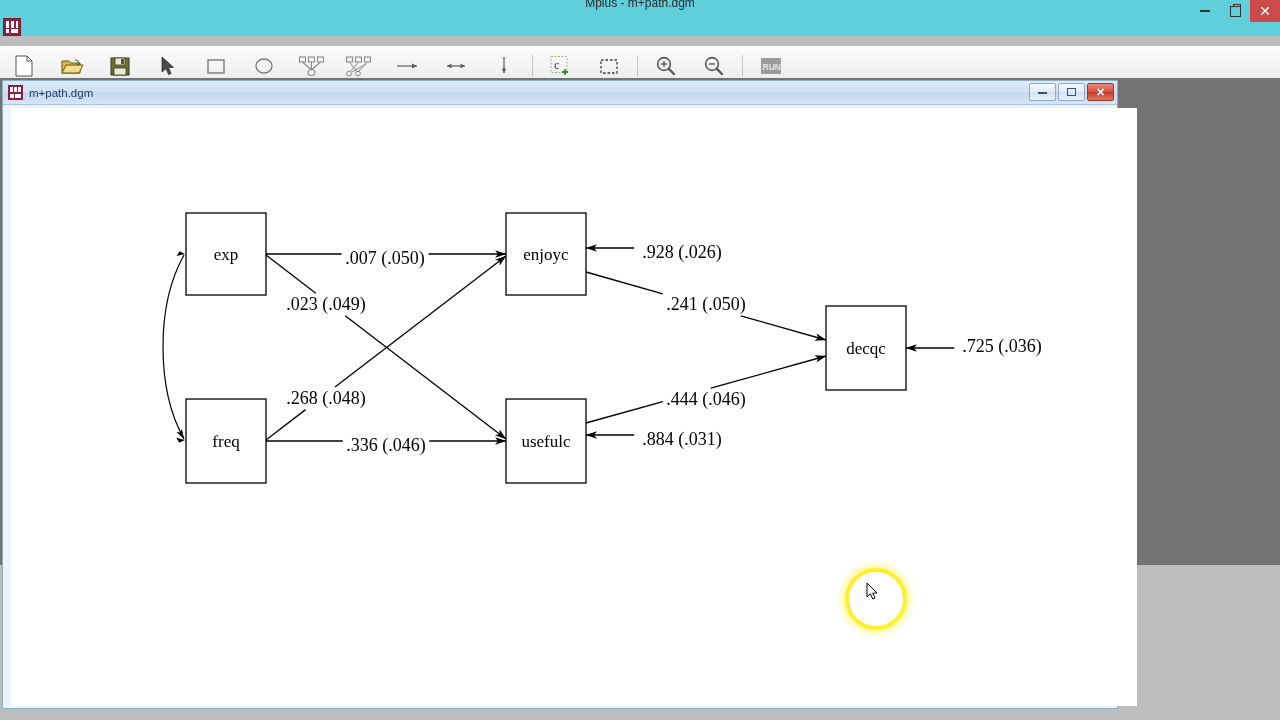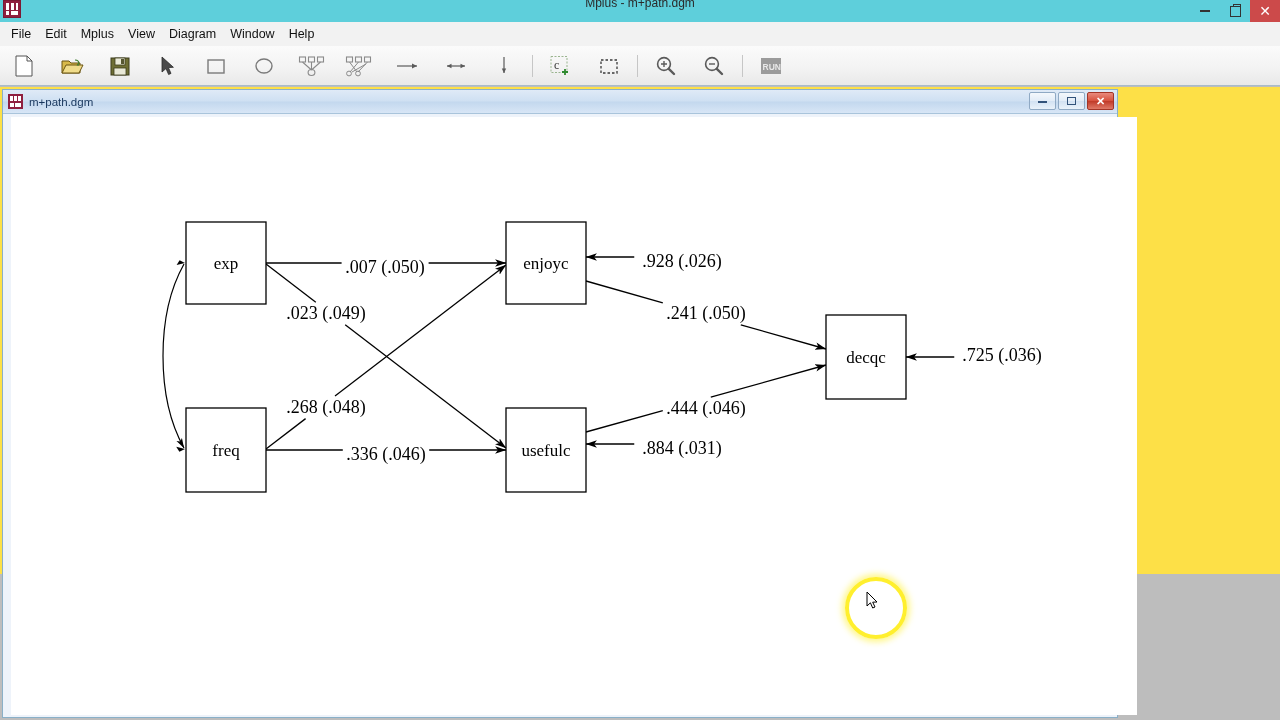--- a/index.html
+++ b/index.html
@@ -14,21 +14,21 @@
     position: relative;
     width: 1280px; height: 720px;
     background: #bdbdbd;
   }
 
   
   .titlebar {
     position: absolute; left: 0; top: 0;
     width: 1280px; height: 36px;
     background: #5ecfdb;
-    display: flex; align-items: flex-start;
+    display: flex; align-items: flex-end;
   }
   .titlebar-icon {
     width: 18px; height: 18px;
     margin-left: 3px;
     background: #8f1f3f;
     border: 1px solid #7a1a35;
     position: relative;
     box-sizing: border-box;
   }
   .titlebar-icon::before {
@@ -99,23 +99,23 @@
   .tb-btn {
     width: 38px; height: 34px;
     margin: 0 5px;
     display: flex; align-items: center; justify-content: center;
     position: relative;
   }
   .tb-sep { width: 1px; height: 22px; background: #c6c6c6; margin: 0 4px; }
 
   
   .mdi {
-    position: absolute; left: 0; top: 87px;
+    position: absolute; left: 0; top: 78px;
     width: 1280px; height: 487px;
-    background: #fde047;
+    background: #737373;
   }
   .child-window {
     position: absolute; left: 2px; top: 2px;
     width: 1116px; height: 629px;
     background: #eef3fa;
     border: 1px solid #8ab0c8;
     box-sizing: border-box;
   }
   .child-titlebar {
     position: relative;
@@ -221,29 +221,20 @@
         </div>
       <div class="win-btn">
           <span class="max-glyph"></span>
         </div>
       <div class="win-btn close">
           <span>✕</span>
         </div>
     </div>
   </div>
 
-  <div class="menubar">
-    <div class="menu-item">File</div>
-    <div class="menu-item">Edit</div>
-    <div class="menu-item">Mplus</div>
-    <div class="menu-item">View</div>
-    <div class="menu-item">Diagram</div>
-    <div class="menu-item">Window</div>
-    <div class="menu-item">Help</div>
-  </div>
 
   <div class="toolbar">
 
     <div class="tb-btn">
       <svg width="20" height="22" viewBox="0 0 20 22">
         <path d="M2,1 H13 L18,6 V21 H2 Z" fill="#fff" stroke="#555" stroke-width="1"></path>
         <path d="M13,1 V6 H18" fill="none" stroke="#555" stroke-width="1"></path>
       </svg>
     </div>
 

